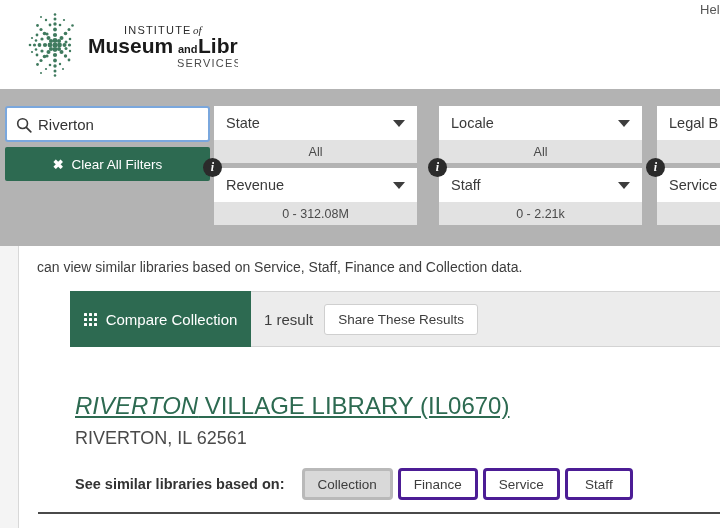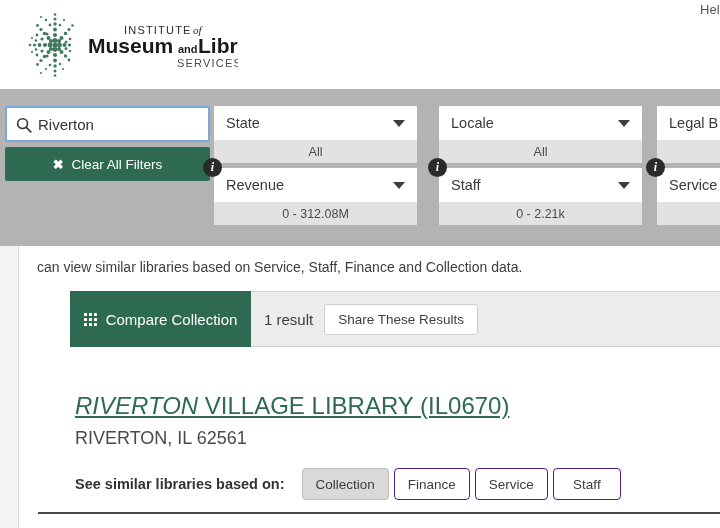--- a/index.html
+++ b/index.html
@@ -173,21 +173,21 @@
   .similar-row{
     position:absolute;left:75px;top:222px;right:0;height:32px;
     display:flex;align-items:center;
   }
   .similar-label{
     font-size:14.5px;font-weight:bold;color:#333;
     white-space:nowrap;margin-right:17px;
   }
   .pillbtn{
     height:32px;min-width:68px;padding:0 13px;margin-right:5px;
-    background:#ffffff;border:1px solid #4c1d95;border-radius:4px;
+    background:#ffffff;border:3px solid #4c1d95;border-radius:4px;
     font-family:"Liberation Sans", sans-serif;
     font-size:13.5px;color:#3d3d3d;cursor:pointer;white-space:nowrap;
   }
   .pillbtn.active{background:#d9d9d9;border-color:#b9b9b9;}
 
   .bottom-rule{
     position:absolute;left:38px;right:0;top:266px;height:2px;
     background:#4a4a4a;
   }
 </style>

